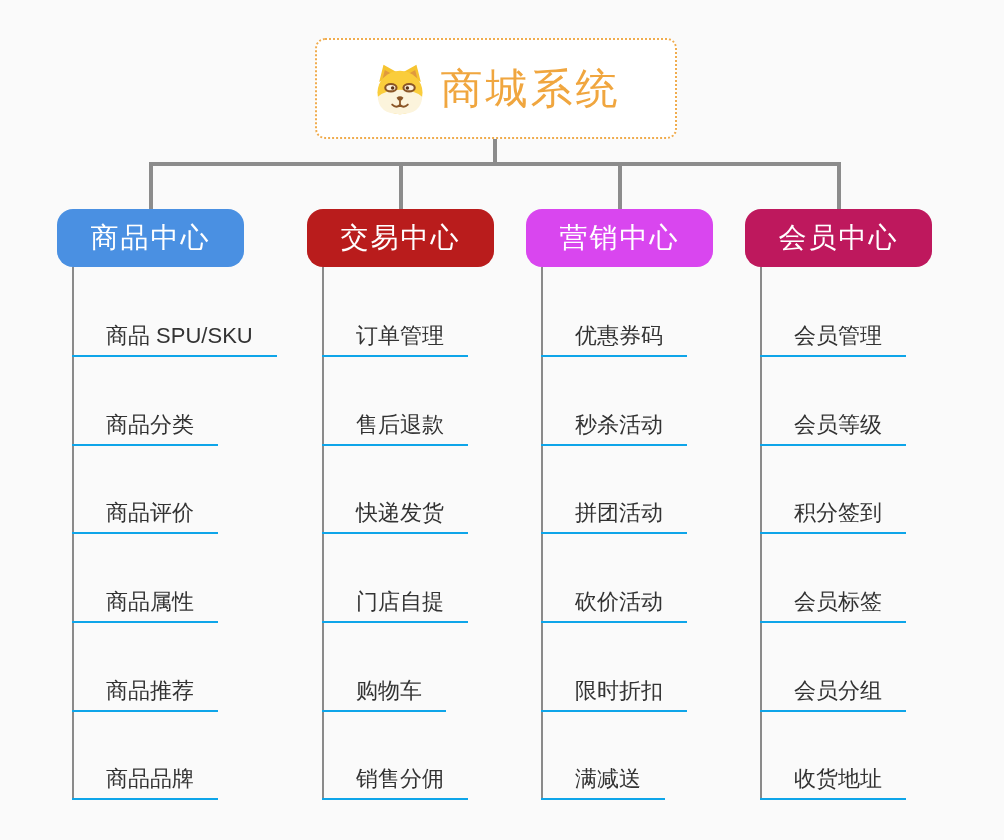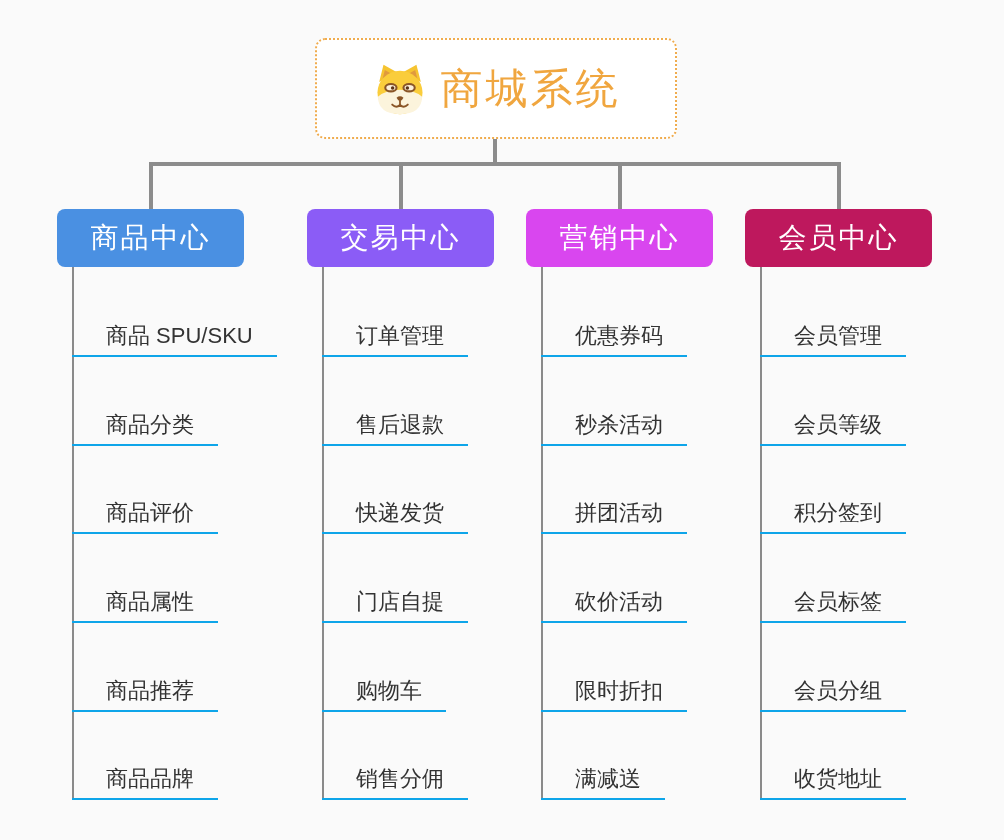--- a/index.html
+++ b/index.html
@@ -43,21 +43,21 @@
     color: #F0A63F;
     white-space: nowrap;
   }
   .root-icon { display: flex; align-items: center; }
 
   
   .branch-header {
     position: absolute;
     top: 209px;
     width: 187px; height: 58px;
-    border-radius: 8px;
+    border-radius: 16px;
     color: #FFFFFF;
     font-size: 28px;
     letter-spacing: 2px;
     display: flex;
     align-items: center;
     justify-content: center;
     white-space: nowrap;
   }
   .bh1 { left: 57px; }
   .bh2 { left: 307px; }
@@ -126,21 +126,21 @@
         <circle cx="40.5" cy="28.8" r="2" fill="#5B3317"></circle>
         <path d="M28 40 Q32 37 36 40 Q34 44 32 44 Q30 44 28 40 Z" fill="#8A5526"></path>
         <path d="M32 44 L32 48" stroke="#8A5526" stroke-width="2" fill="none" stroke-linecap="round"></path>
         <path d="M23 48 Q27.5 52.5 32 48.5 Q36.5 52.5 41 48" stroke="#8A5526" stroke-width="2.2" fill="none" stroke-linecap="round"></path>
       </svg>
     </span>
     <span class="root-title">商城系统</span>
   </div>
 
   <div class="branch-header bh1" style="background-color: rgb(74, 144, 226);">商品中心</div>
-  <div class="branch-header bh2" style="background-color: #8b5cf6;">交易中心</div>
+  <div class="branch-header bh2" style="background-color: #b91c1c;">交易中心</div>
   <div class="branch-header bh3" style="background-color: #d946ef;">营销中心</div>
   <div class="branch-header bh4" style="background-color: #be185d;">会员中心</div>
 
   <div class="vline vl1"></div>
   <div class="vline vl2"></div>
   <div class="vline vl3"></div>
   <div class="vline vl4"></div>
 
   <div class="leaf lc1 lr1">商品 SPU/SKU</div>
   <div class="leaf lc1 lr2">商品分类</div>

